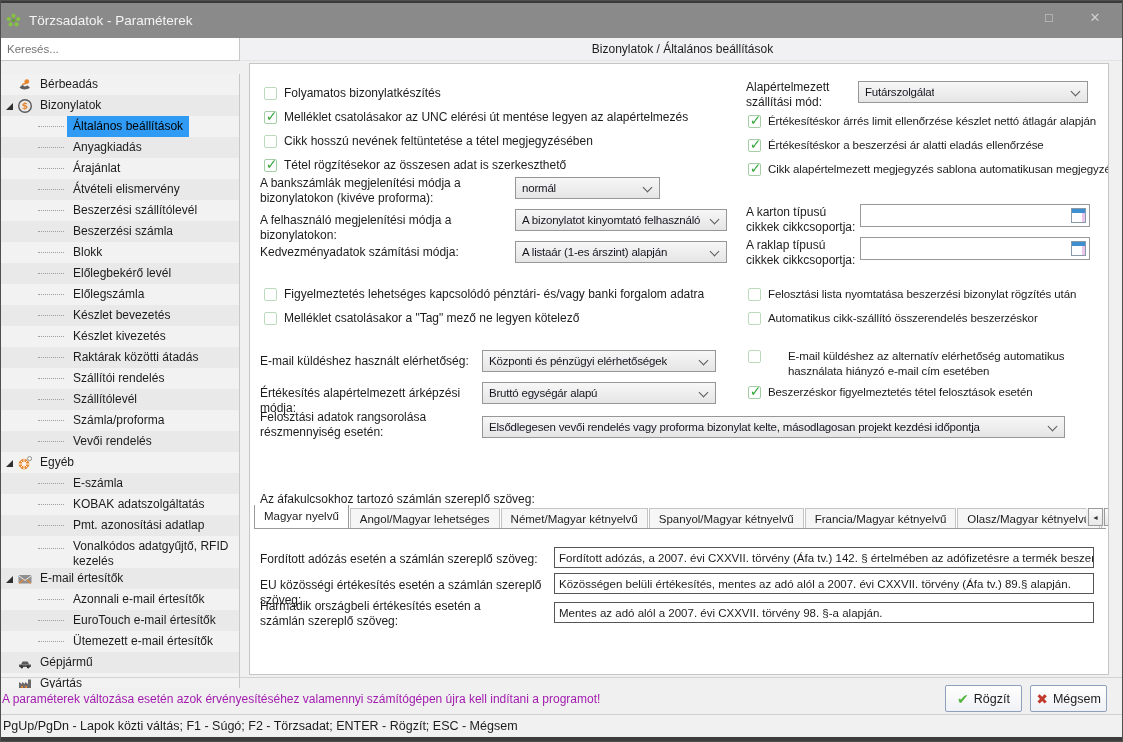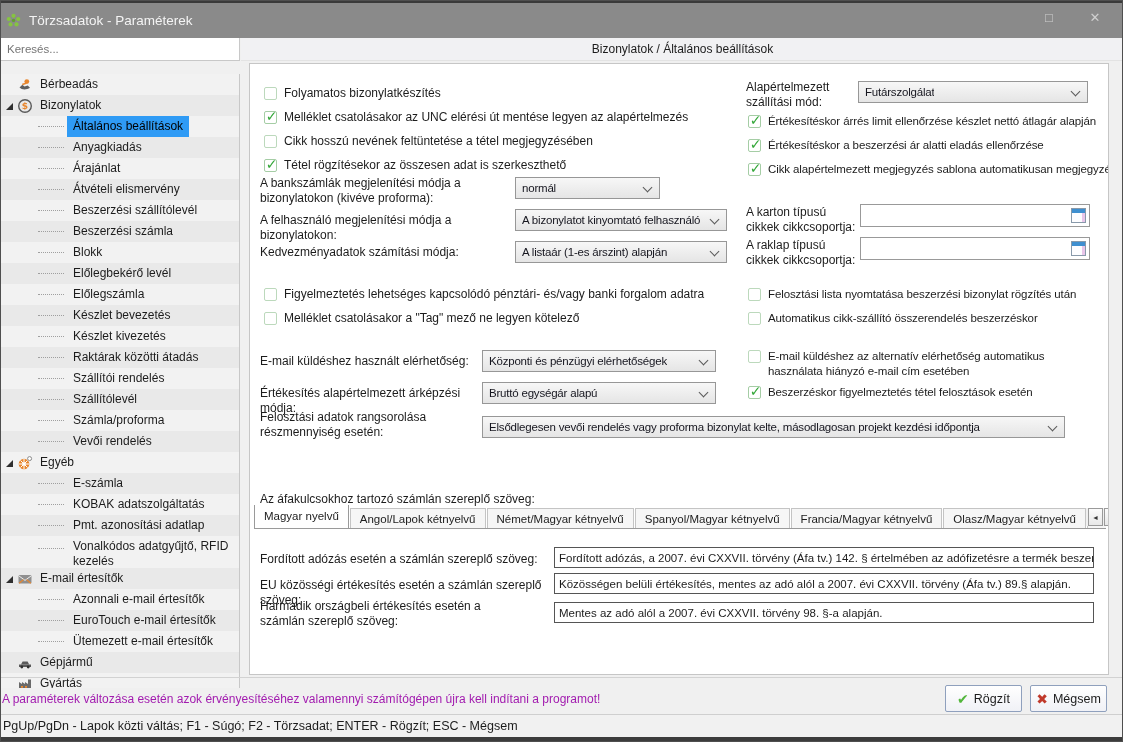--- a/index.html
+++ b/index.html
@@ -43,21 +43,21 @@
     border:1px solid #c6c6c6;overflow:hidden;}
   .flabel{position:absolute;font-size:12px;line-height:15px;color:#1c1c1c;}
   
   .cb{position:absolute;display:flex;gap:7px;align-items:flex-start;cursor:default;}
   .cb .box{width:13px;height:13px;flex:none;border:1px solid #bcd9bc;border-radius:2px;background:#fff;
     display:flex;align-items:center;justify-content:center;margin-top:1px;}
   .cb .tick{display:none;color:#35a83a;font-weight:700;font-size:14px;line-height:10px;margin-top:-3px;margin-left:2px;}
   .cb.on .box{border-color:#a5cda5;}
   .cb.on .tick{display:block;}
   .cb .lbl{font-size:12px;line-height:15px;white-space:nowrap;}
-  .cb .lbl.wrap{white-space:normal;}
+  .cb .lbl.wrap{white-space:normal;margin-left:20px;}
   .cb-sm .lbl{font-size:11.5px;letter-spacing:-0.1px;}
   
   .combo{position:absolute;height:22px;background:linear-gradient(#f7f7f7,#e5e5e5);
     border:1px solid #979797;display:flex;align-items:center;padding:0 8px 0 6px;cursor:default;}
   .combo .cval{font-size:11.5px;letter-spacing:-0.2px;color:#16161f;white-space:nowrap;overflow:hidden;}
   .combo .chev{position:absolute;right:8px;top:6px;width:7px;height:7px;border-right:1.5px solid #5a5a5a;
     border-bottom:1.5px solid #5a5a5a;transform:rotate(45deg);}
   
   .lookup{position:absolute;height:23px;background:#fff;border:1px solid #999;}
   .lookup .lval{font-size:11.5px;line-height:21px;padding:0 4px;}
@@ -391,21 +391,21 @@
       <span class="box">
           <span class="tick">✓</span>
         </span>
       <span class="lbl">Beszerzéskor figyelmeztetés tétel felosztások esetén</span>
     </div>
 
     <span class="flabel" style="left:10px;top:428px">Az áfakulcsokhoz tartozó számlán szereplő szöveg:</span>
 
     <div class="tabs">
       <div class="tab active">Magyar nyelvű</div>
-      <div class="tab">Angol/Lapok kétnyelvű</div>
+      <div class="tab">Angol/Magyar lehetséges</div>
       <div class="tab">Német/Magyar kétnyelvű</div>
       <div class="tab">Spanyol/Magyar kétnyelvű</div>
       <div class="tab">Francia/Magyar kétnyelvű</div>
       <div class="tab">Olasz/Magyar kétnyelvű</div>
       <div class="tab">Custom/Magyar kétnyelvű</div>
     </div>
     <div class="tab-arrows">
       <div class="tarrow">◄</div>
       <div class="tarrow">►</div>
     </div>

